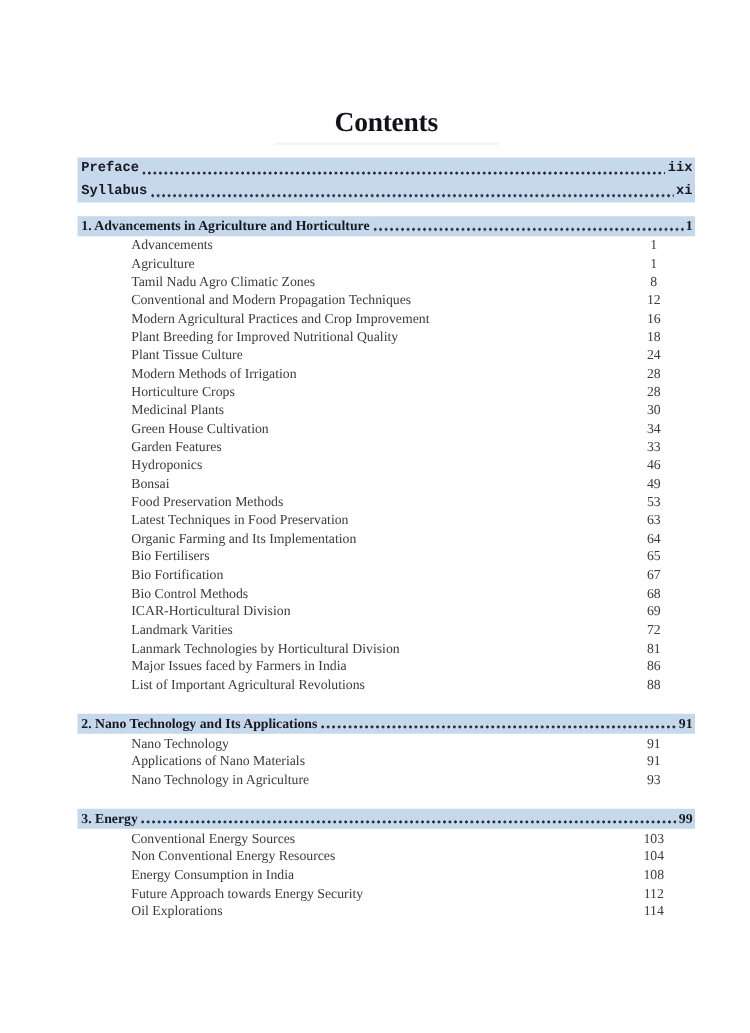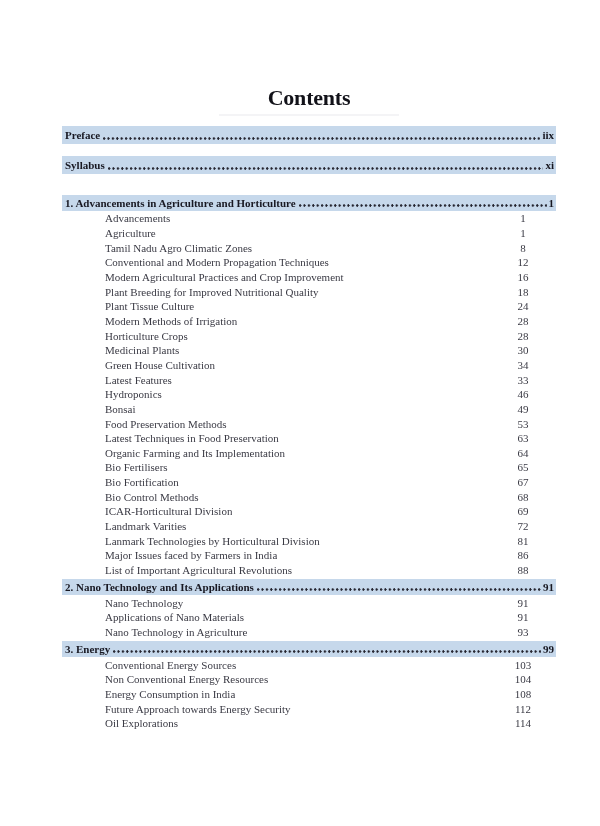--- a/index.html
+++ b/index.html
@@ -44,28 +44,29 @@
     align-items: center;
     height: 18px;
     background: var(--hl, #c6d8eb);
     font-weight: bold;
     font-size: 11px;
     color: var(--heading-text, #181822);
     padding: 0 2px 0 3px;
     box-sizing: border-box;
   }
   .front-matter .hrow {
-    margin-bottom: 12px;
+    margin-bottom: 0;
+    font-family: Liberation Mono, monospace;
   }
   .section .hrow {
     height: 16px;
-    margin-top: 2px;
+    margin-top: 16px;
   }
   .section:first-of-type .hrow {
-    margin-top: 21px;
+    margin-top: 11px;
   }
   .hrow .label {
     white-space: nowrap;
     flex: 0 0 auto;
   }
   .hrow .pagenum {
     white-space: nowrap;
     flex: 0 0 auto;
   }
   .dots {
@@ -163,21 +164,21 @@
   </div>
             <div class="erow">
     <span class="label">Medicinal Plants</span>
     <span class="pagenum">30</span>
   </div>
             <div class="erow">
     <span class="label">Green House Cultivation</span>
     <span class="pagenum">34</span>
   </div>
             <div class="erow">
-    <span class="label">Latest Features</span>
+    <span class="label">Garden Features</span>
     <span class="pagenum">33</span>
   </div>
             <div class="erow">
     <span class="label">Hydroponics</span>
     <span class="pagenum">46</span>
   </div>
             <div class="erow">
     <span class="label">Bonsai</span>
     <span class="pagenum">49</span>
   </div>

